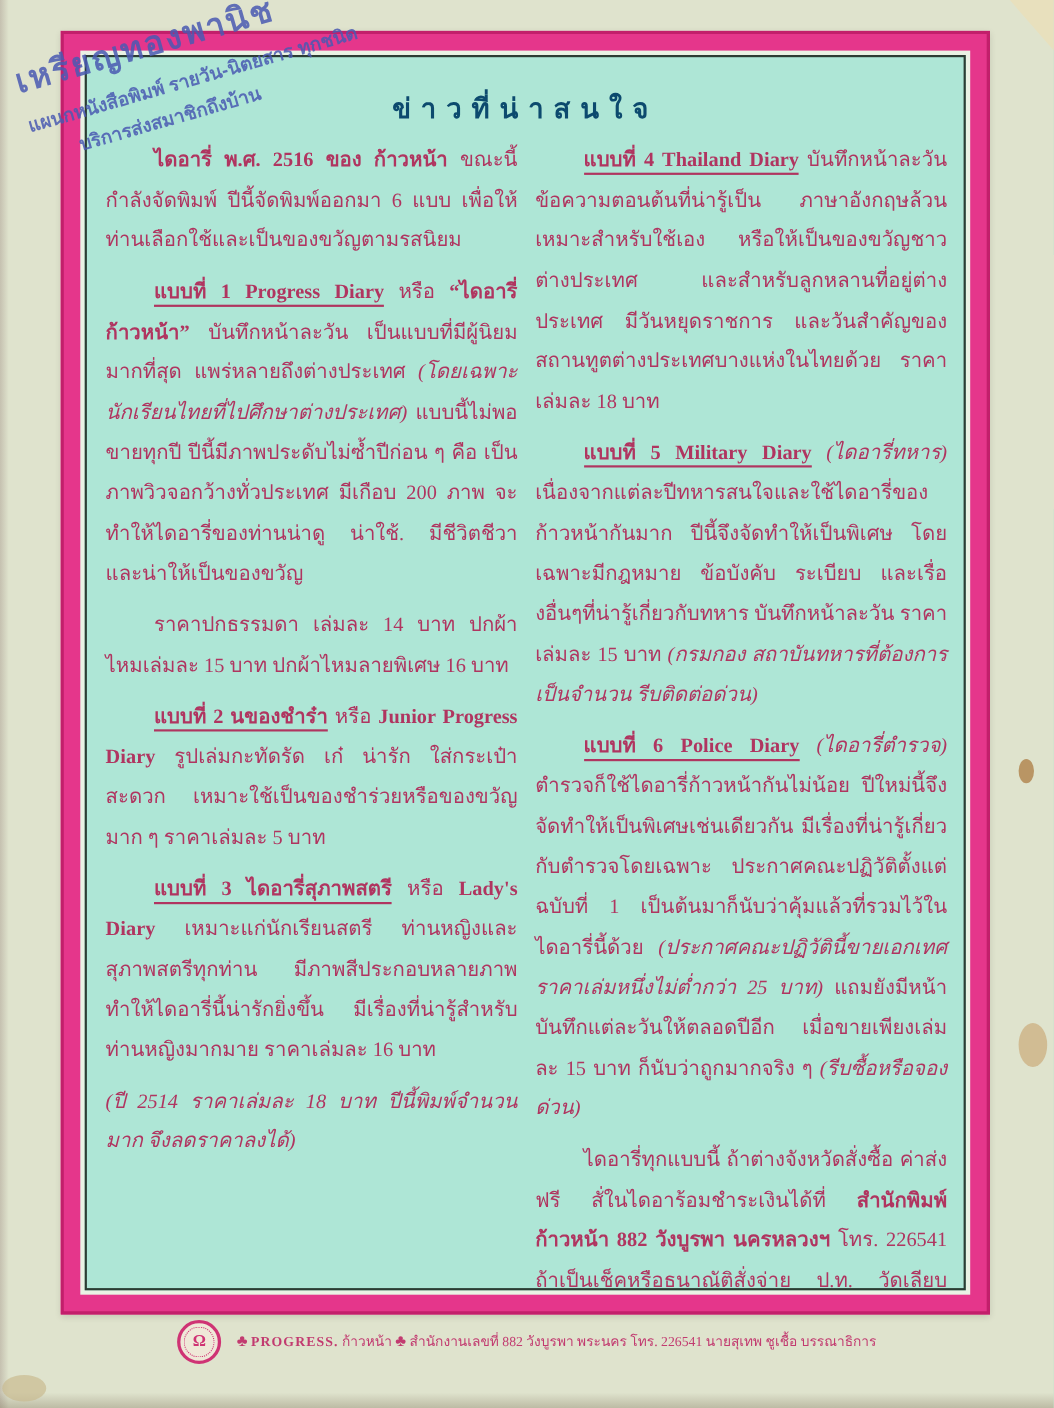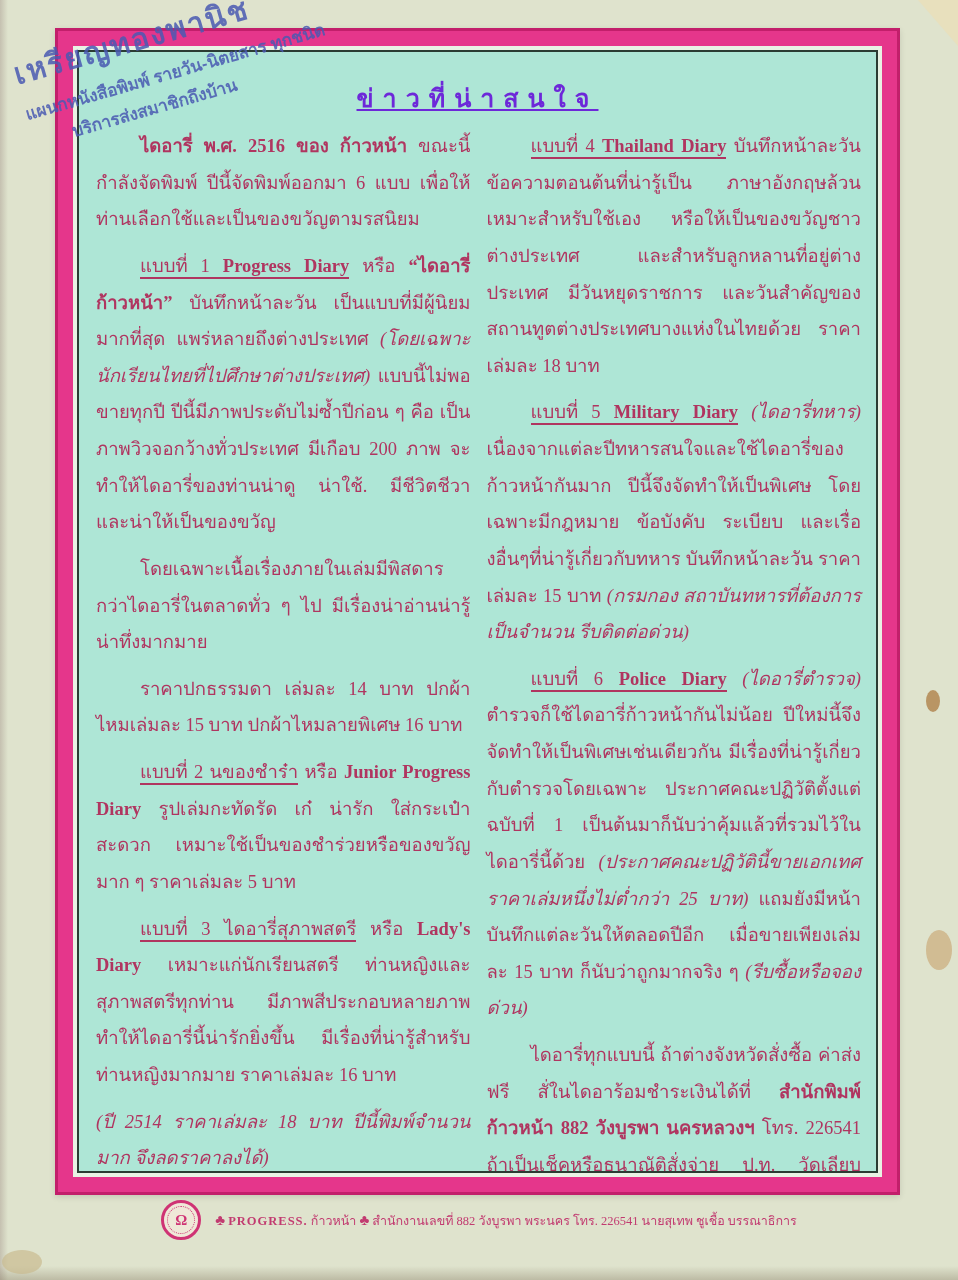--- a/index.html
+++ b/index.html
@@ -28,37 +28,36 @@
     width:100%;height:100%;box-sizing:border-box;
     background:#aee6d6;
     border:2px solid #2b3c33;
     box-shadow:0 0 0 4px #e9f2e4;
     overflow:hidden;position:relative;
   }
 
   .page-title{
     text-align:center;margin:26px 0 6px 0;
     font-size:25px;font-weight:bold;letter-spacing:9px;
-    color:#6d28d9;
-    text-decoration:underline;
+    color:#0c4a6e;
   }
 
   .columns{display:flex;gap:16px;padding:4px 15px 0 17px;}
   .col{flex:1;min-width:0;}
 
   p.para{
     margin:0 0 10px 0;
     font-size:18.5px;line-height:1.98;color:#b03560;
     text-indent:44px;text-align:justify;
   }
   p.para.no-indent{text-indent:0;}
   .bold{font-weight:bold;}
   .ital{font-style:italic;}
   .u-head{border-bottom:2px solid #b03560;padding-bottom:1px;}
-  .sec-label{font-weight:normal;}
+  .sec-label{font-weight:bold;}
   .sec-en{font-weight:bold;font-family:"Liberation Serif","DejaVu Serif",serif;margin-top:36px;}
 
   
   .stamp{
     position:absolute;left:8px;top:52px;width:360px;
     transform:rotate(-16deg);transform-origin:left top;
     color:#4a5ab2;opacity:.85;z-index:5;
     font-family:"Liberation Sans","DejaVu Sans",sans-serif;
     pointer-events:none;
   }
@@ -104,21 +103,20 @@
 
     <div class="page-title">ข่าวที่น่าสนใจ</div>
 
     <div class="columns">
 
       <div class="col">
         <p class="para"><span class="bold">ไดอารี่ พ.ศ. 2516 ของ ก้าวหน้า</span><span> ขณะนี้กำลังจัดพิมพ์  ปีนี้จัดพิมพ์ออกมา 6 แบบ  เพื่อให้ท่านเลือกใช้และเป็นของขวัญตามรสนิยม</span></p>
 
         <p class="para"><span class="u-head"><span class="sec-label">แบบที่ 1 </span><span class="sec-en">Progress Diary</span></span><span> หรือ </span><span class="bold">“ไดอารี่ก้าวหน้า”</span><span> บันทึกหน้าละวัน เป็นแบบที่มีผู้นิยมมากที่สุด แพร่หลายถึงต่างประเทศ </span><span class="ital">(โดยเฉพาะนักเรียนไทยที่ไปศึกษาต่างประเทศ)</span><span> แบบนี้ไม่พอขายทุกปี ปีนี้มีภาพประดับไม่ซ้ำปีก่อน ๆ คือ เป็นภาพวิวจอกว้างทั่วประเทศ มีเกือบ 200 ภาพ จะทำให้ไดอารี่ของท่านน่าดู น่าใช้. มีชีวิตชีวา และน่าให้เป็นของขวัญ</span></p>
 
-        <p class="para">โดยเฉพาะเนื้อเรื่องภายในเล่มมีพิสดารกว่าไดอารี่ในตลาดทั่ว ๆ ไป  มีเรื่องน่าอ่านน่ารู้น่าทึ่งมากมาย</p>
 
         <p class="para">ราคาปกธรรมดา เล่มละ 14 บาท  ปกผ้าไหมเล่มละ 15 บาท  ปกผ้าไหมลายพิเศษ 16 บาท</p>
 
         <p class="para"><span class="u-head"><span class="sec-label">แบบที่ 2 </span><span class="sec-label">นของชำร๋า</span></span><span> หรือ </span><span class="sec-en">Junior Progress Diary</span><span> รูปเล่มกะทัดรัด เก๋ น่ารัก ใส่กระเป๋าสะดวก เหมาะใช้เป็นของชำร่วยหรือของขวัญมาก ๆ ราคาเล่มละ 5 บาท</span></p>
 
         <p class="para"><span class="u-head"><span class="sec-label">แบบที่ 3 </span><span class="sec-label">ไดอารี่สุภาพสตรี</span></span><span> หรือ </span><span class="sec-en">Lady's Diary</span><span> เหมาะแก่นักเรียนสตรี ท่านหญิงและสุภาพสตรีทุกท่าน  มีภาพสีประกอบหลายภาพ  ทำให้ไดอารี่นี้น่ารักยิ่งขึ้น  มีเรื่องที่น่ารู้สำหรับท่านหญิงมากมาย  ราคาเล่มละ 16 บาท</span></p>
 
         <p class="para no-indent ital">(ปี 2514 ราคาเล่มละ 18 บาท ปีนี้พิมพ์จำนวนมาก จึงลดราคาลงได้)</p>
       </div>
 

